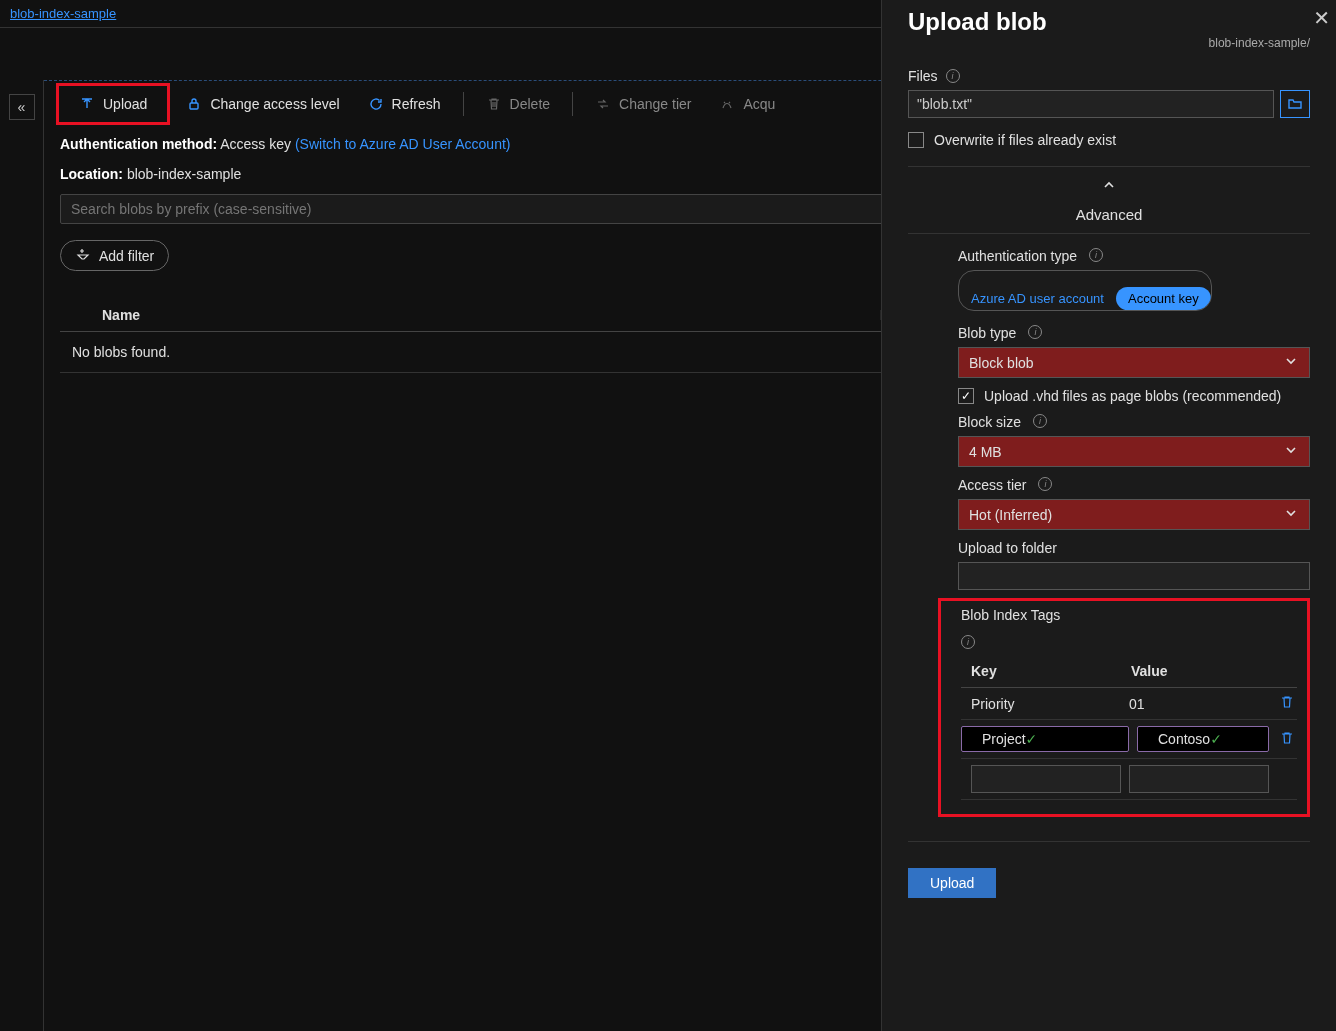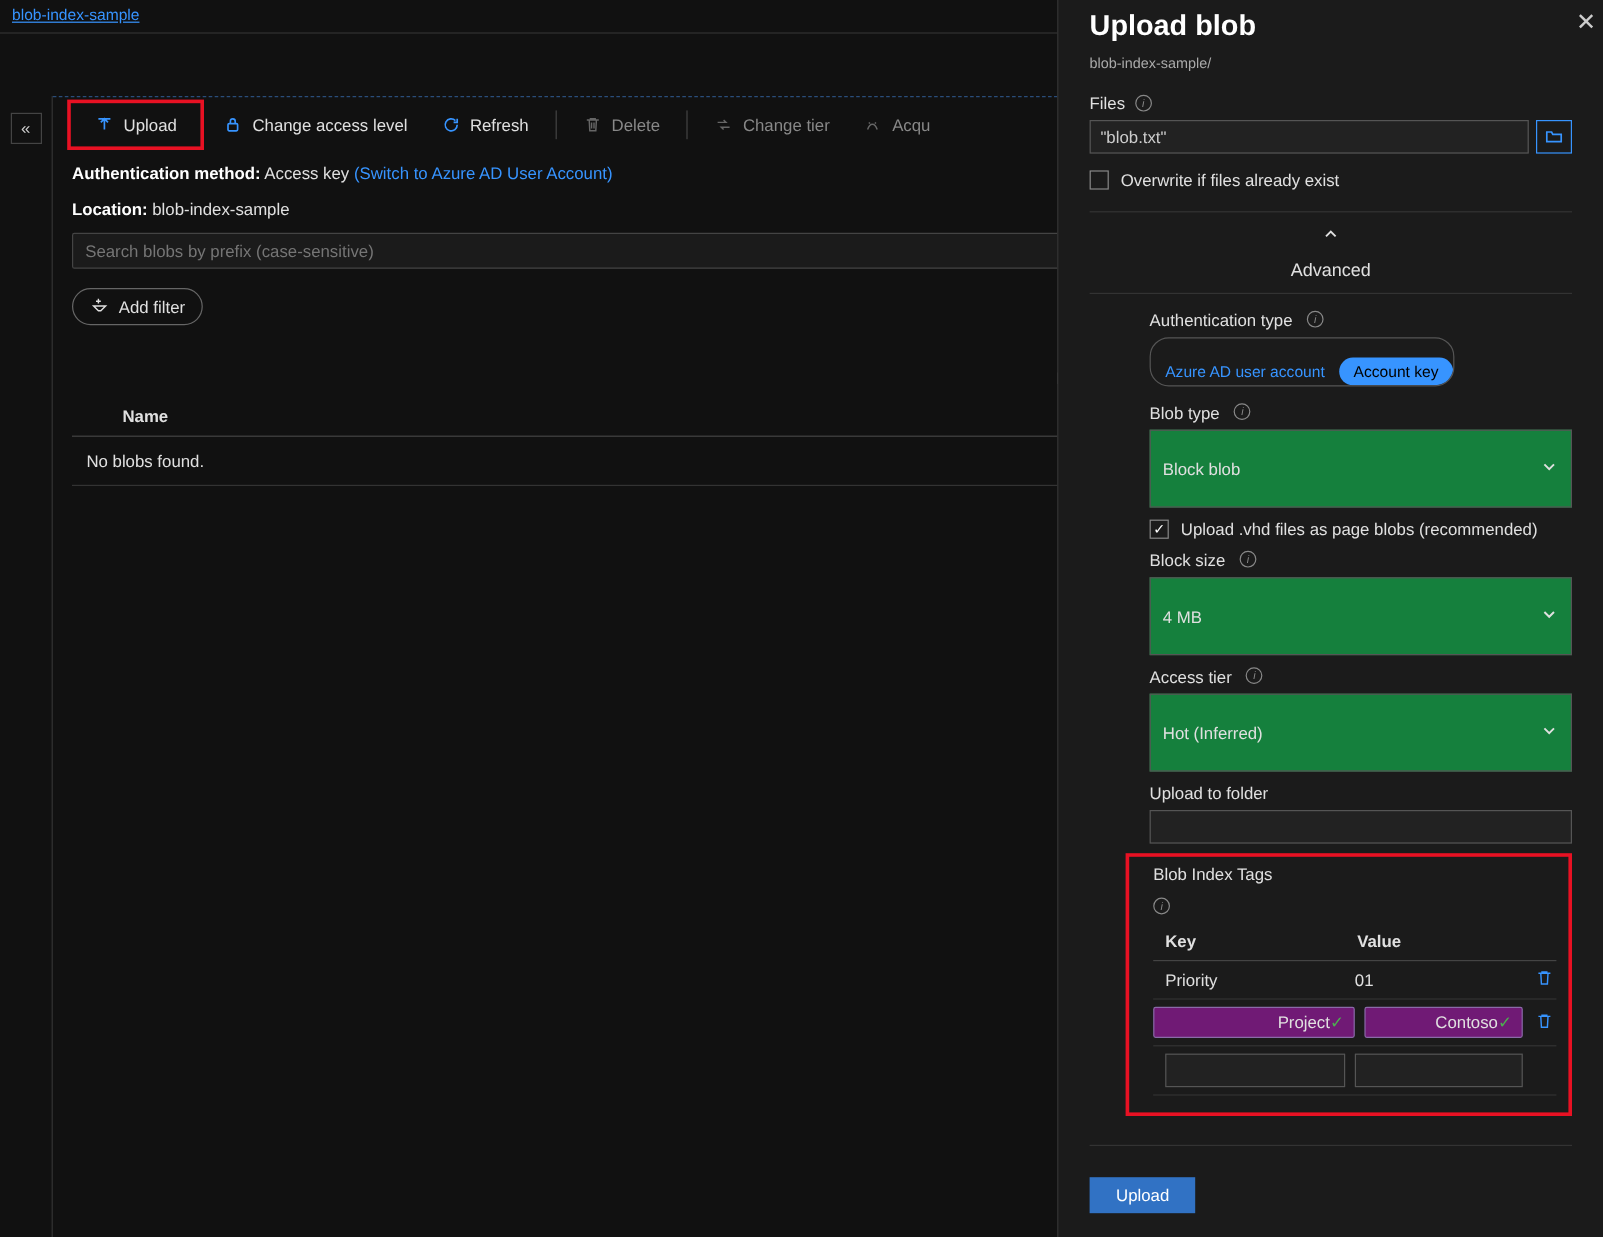--- a/index.html
+++ b/index.html
@@ -34,58 +34,58 @@
   .search input { width:100%; background:#1b1b1b; border:1px solid #444; color:#737373; padding:6px 10px; font-size:14px; border-radius:2px;}
 
   
   .filter-row { padding: 8px 16px; }
   .filter-pill { display:inline-flex; align-items:center; gap:8px; border:1px solid #666; border-radius:16px; padding:5px 14px; font-size:14px; cursor:pointer;}
 
   
   .tbl { margin: 20px 16px 0 16px; }
   .thead { display:flex; border-bottom:1px solid #444; padding:8px 0; font-size:14px; font-weight:600;}
   .thead > div:nth-child(1){ width:42px;}
-  .thead > div:nth-child(2){ flex:1;margin-top:32px;}
+  .thead > div:nth-child(2){ flex:1;}
   .thead > div:nth-child(3){ width:160px;}
   .thead > div:nth-child(4){ width:160px;}
   .thead > div:nth-child(5){ width:120px;}
   .nob { padding:12px 0 12px 12px; font-size:14px; border-bottom:1px solid #333;}
 
   
   .panel { position:absolute; top:0; right:0; width:455px; height:1031px; background:#1b1b1b; border-left:1px solid #333; overflow-y:auto; padding: 8px 26px 20px 26px;}
   .panel h1 { font-size:24px; font-weight:600; color:#fff; }
-  .panel .sub { font-size:12px; color:#aaa; margin-top:10px; margin-bottom:18px;}
+  .panel .sub { font-size:12px; color:#aaa; margin-top:0; margin-bottom:18px;text-align:right;}
   .close { position:absolute; top:6px; right:6px; font-size:20px; cursor:pointer; color:#ccc;}
   .flabel { display:flex; align-items:center; gap:8px; margin: 6px 0; font-size:14px;}
   .info-ic { width:14px;height:14px;border:1px solid #888;border-radius:50%;display:inline-flex;align-items:center;justify-content:center;font-size:9px;color:#888;font-style:italic;}
   .file-row { display:flex; gap:6px; margin-bottom:14px;}
   .file-row input { flex:1; background:#222; border:1px solid #555; color:#ccc; padding:5px 8px; font-size:14px;}
   .folder-btn { width:30px; border:1px solid #3794ff; background:#1b1b1b; color:#3794ff; display:flex;align-items:center;justify-content:center;cursor:pointer;}
   .check-row { display:flex; align-items:center; gap:10px; font-size:14px; margin-bottom:18px;}
   .checkbox { width:16px;height:16px;border:1px solid #888;display:inline-flex;align-items:center;justify-content:center;}
   .checkbox.checked::after { content:'✓'; color:#fff; font-size:12px;}
   .adv-hdr { display:flex; align-items:center; gap:10px; font-size:15px; padding:10px 0; border-top:1px solid #333; border-bottom:1px solid #333; cursor:pointer; margin-bottom:14px;flex-direction:column;}
   .adv-body { padding-left: 50px; }
   .adv-body2 { padding-left: 50px; }
   .section-label { font-size:14px; margin: 10px 0 6px 0; display:flex; align-items:flex-start; gap:12px;}
   .pill-group { display:inline-flex; border:1px solid #555; border-radius:16px; overflow:hidden; margin-bottom:4px;}
   .pill { padding:4px 12px; font-size:13px; cursor:pointer;margin-top:16px;}
   .pill.a { color:#3794ff;}
   .pill.b { background:#3794ff; color:#000; border-radius:14px;}
-  .sel { display:flex; align-items:center; justify-content:space-between; background:#15803d; border:1px solid #555; padding:22px 10px; font-size:14px; cursor:pointer;}
+  .sel { display:flex; align-items:center; justify-content:space-between; background:#7f1d1d; border:1px solid #555; padding:5px 10px; font-size:14px; cursor:pointer;}
   .txt-input { width:100%; background:#222; border:1px solid #555; padding:5px 10px; font-size:14px; color:#ccc;}
   .tags-box { border:3px solid #e81123; margin-left:-20px; padding: 6px 10px 14px 20px; margin-top:8px; }
   .tag-tbl { width:100%; }
   .tag-head { display:flex; padding:8px 0; border-bottom:1px solid #444; font-size:14px; font-weight:600;}
   .tag-head > div:first-child { width:170px; padding-left:10px;}
   .tag-row { display:flex; align-items:center; padding:6px 0; border-bottom:1px solid #333; font-size:14px; gap:8px;}
   .tag-row .k { width:160px; padding-left:10px;}
   .tag-row .v { flex:1;}
   .del-ic { color:#3794ff; cursor:pointer; width:20px; text-align:center;}
-  .tag-row.editing .cell { background:#701a75; border:1px solid #8a6aa8; padding:4px 8px; display:flex; align-items:center; justify-content:flex-end; border-radius:2px;}
+  .tag-row.editing .cell { background:#000000; border:1px solid #8a6aa8; padding:4px 20px; display:flex; align-items:center; justify-content:flex-start; border-radius:2px;}
   .tag-row.editing .k { width:168px; padding-left:0;}
   .check-g { color:#4caf50; }
   .tag-row.empty .cell { background:#222; border:1px solid #555; height:28px;}
   .panel-footer { border-top:1px solid #333; margin-top:24px; padding-top:26px;}
   .upload-btn { background:#3172c4; color:#fff; border:none; padding:7px 22px; font-size:14px; cursor:pointer;}
 
   svg { width:16px; height:16px; }
 </style>
 </head>
 <body>

